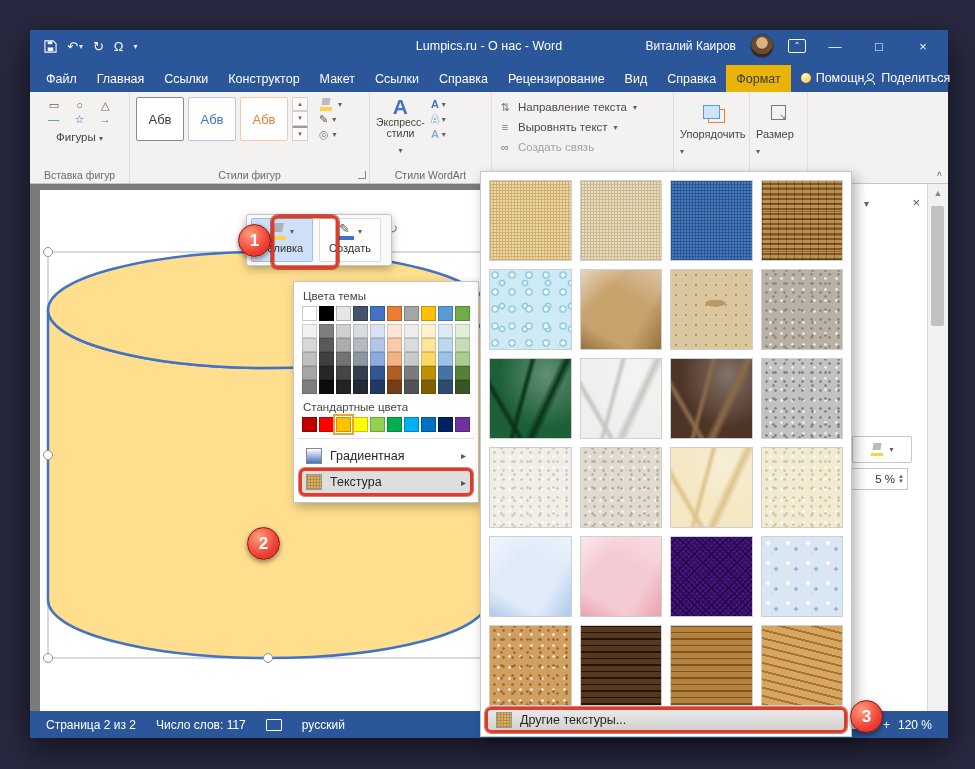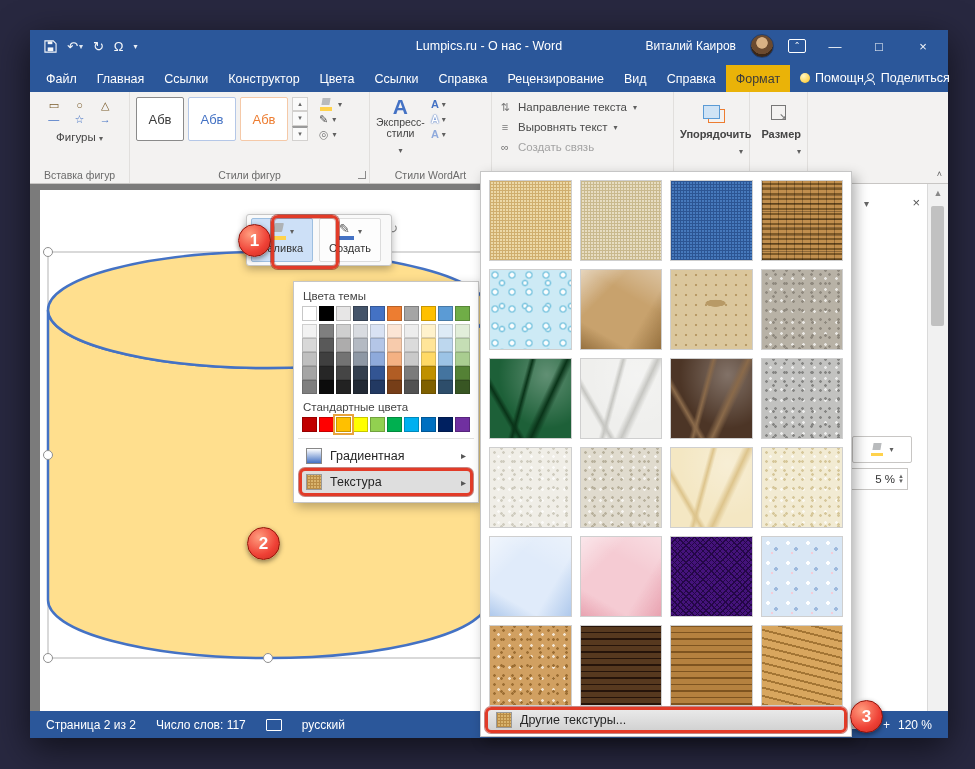--- a/index.html
+++ b/index.html
@@ -70,21 +70,21 @@
   .wa-mini{display:flex;align-items:center;gap:3px;height:14px;font-size:11px;}
   .wa-mini .a1{color:#4472c4;font-weight:bold;}
   .wa-mini .a2{color:#fff;text-shadow:0 0 1px #4472c4,0 0 2px #4472c4;font-weight:bold;}
   .wa-mini .a3{color:#8faadc;font-weight:bold;}
 
   .g-text{width:182px;}
   .trow{display:flex;align-items:center;gap:6px;height:20px;font-size:11.5px;color:#4a4a4a;white-space:nowrap;}
   .trow.disabled{color:#a3a3a3;}
   .trow .ic{width:14px;text-align:center;color:#777;font-size:11px;}
 
-  .g-big{width:76px;text-align:right;font-weight:bold;}
+  .g-big{width:76px;text-align:left;}
   .big-ic{height:26px;display:flex;align-items:center;justify-content:center;margin-top:2px;}
   .arrange-ic{width:15px;height:12px;background:#cfe3f5;border:1px solid #5b9bd5;box-shadow:5px 4px 0 -1px #f3f2f1,5px 4px 0 0 #ed7d31;}
   .size-ic{width:13px;height:13px;border:1.5px solid #777;position:relative;}
   .size-ic::after{content:"↘";position:absolute;right:-1px;bottom:-2px;font-size:8px;color:#777;}
   .big-label{font-size:11px;color:#444;margin-top:3px;}
   .ribbon-collapse{position:absolute;right:6px;bottom:4px;font-size:9px;color:#666;}
 
   
   .docarea{position:absolute;left:0;top:154px;width:100%;height:527px;background:#7b7b7b;}
   .page{position:absolute;left:10px;top:6px;width:810px;height:521px;background:#fff;}
@@ -197,21 +197,21 @@
         <span class="winbtn">×</span>
       </div>
     </div>
 
     <div class="tabrow">
       <div class="tab-list">
           <div class="tab">Файл</div>
           <div class="tab">Главная</div>
           <div class="tab">Ссылки</div>
           <div class="tab">Конструктор</div>
-          <div class="tab">Цвета</div>
+          <div class="tab">Макет</div>
           <div class="tab">Ссылки</div>
           <div class="tab">Справка</div>
           <div class="tab">Рецензирование</div>
           <div class="tab">Вид</div>
           <div class="tab">Справка</div>
           <div class="tab active">Формат</div>
         </div>
       <div class="help-entry">
         <span class="bulb"></span>
         <span>Помощн</span>

